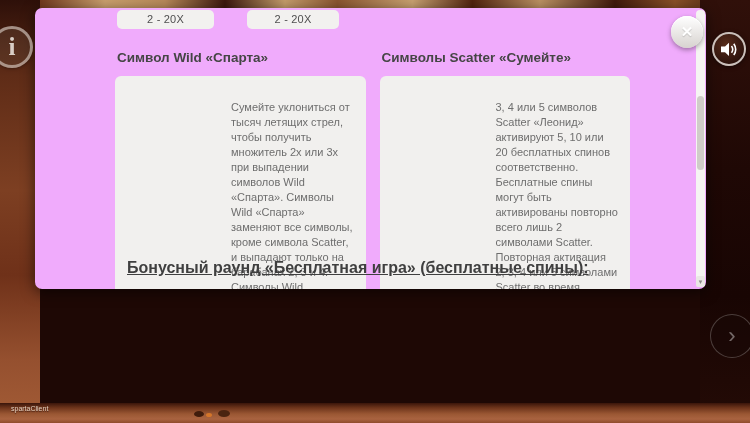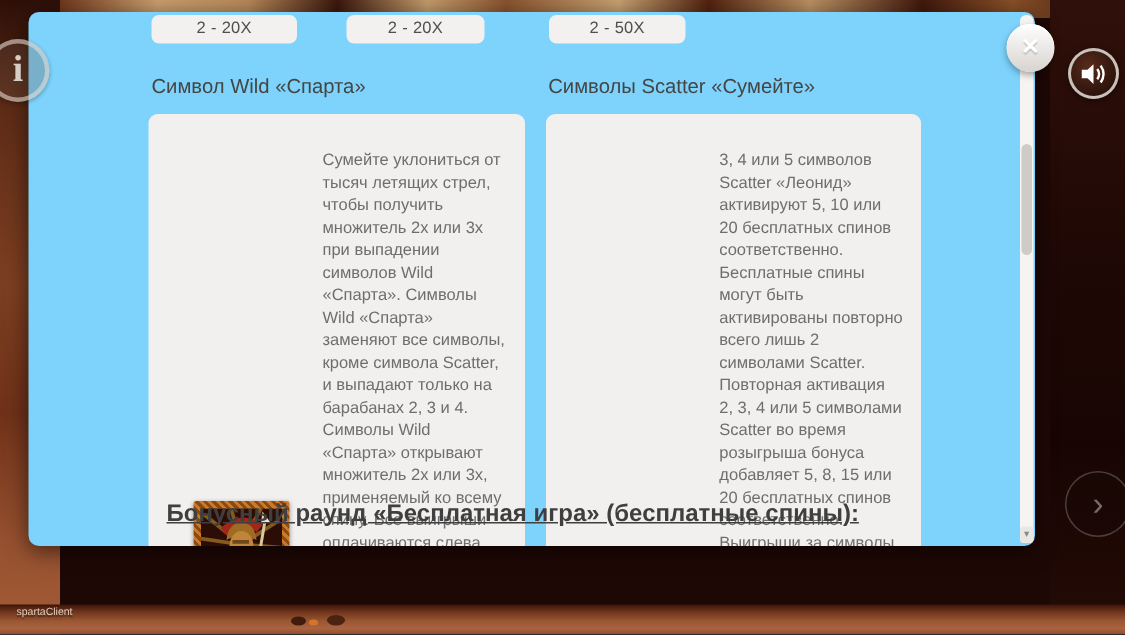--- a/index.html
+++ b/index.html
@@ -16,35 +16,35 @@
   .bg-right{position:absolute;left:700px;top:0;width:50px;height:423px;
     background:linear-gradient(180deg,#30100a 0%,#1f0805 40%,#180503 70%,#240b06 100%);}
   .bg-bottom{position:absolute;left:0;top:403px;width:750px;height:20px;
     background:linear-gradient(180deg,#3a150a 0%,#6f351c 25%,#9a5733 55%,#a96340 80%,#8f4c2c 100%);}
   .spot{position:absolute;border-radius:50%;}
   .spot1{left:194px;top:411px;width:10px;height:6px;background:#3f1c0c;}
   .spot2{left:206px;top:413px;width:6px;height:4px;background:#d4762a;}
   .spot3{left:218px;top:410px;width:12px;height:7px;background:#4a2410;}
 
   
-  .panel{position:absolute;left:19px;top:8px;width:671px;height:356px;
-    background:#7dd3fc;border-radius:7px;overflow:hidden;
+  .panel{position:absolute;left:35px;top:8px;width:671px;height:281px;
+    background:#f0abfc;border-radius:7px;overflow:hidden;
     box-shadow:0 3px 14px rgba(0,0,0,.55);}
 
   
   .pill{position:absolute;top:2px;height:19px;background:#f2f1ef;border-radius:5px;
     font-size:11px;color:#4f4f4f;text-align:center;line-height:19px;letter-spacing:.2px;}
   .pill-1{left:82px;width:97px;}
   .pill-2{left:212px;width:92px;}
   .pill-3{left:347px;width:91px;}
 
   
   .columns{position:absolute;left:80px;top:34px;width:515px;display:flex;gap:14px;}
   .col{flex:1;min-width:0;}
-  .section-title{margin:8px 0 11px 2px;font-size:13.5px;font-weight:normal;color:#454545;}
+  .section-title{margin:8px 0 11px 2px;font-size:13.5px;font-weight:bold;color:#454545;}
   .card{background:#f1f0ee;border-radius:6px;padding:13px 0;display:flex;align-items:flex-end;}
   .sym-frame{flex:none;width:64px;height:62px;margin:2px 22px 0 30px;padding:5px;box-sizing:border-box;
     background:repeating-linear-gradient(45deg,#8a4a12 0 2px,#c87a2a 2px 4px);
     border-radius:2px;box-shadow:0 1px 3px rgba(0,0,0,.35);}
   .sym-frame svg{display:block;width:54px;height:52px;}
   .card-text{flex:1;font-size:11px;line-height:15px;color:#6e6e6e;padding-right:12px;}
 
   
   .bottom-heading{position:absolute;left:80px;bottom:0;margin:12px;
     font-size:16px;font-weight:bold;color:#3f3f3f;white-space:nowrap;text-decoration:underline;}
@@ -90,21 +90,20 @@
   <div class="bg-left"></div>
   <div class="bg-bottom"></div>
   <div class="spot spot1"></div>
   <div class="spot spot2"></div>
   <div class="spot spot3"></div>
 
   <div class="panel">
 
     <div class="pill pill-1">2 - 20X</div>
     <div class="pill pill-2">2 - 20X</div>
-    <div class="pill pill-3">2 - 50X</div>
 
     <div class="columns">
 
       <section class="col">
         <h3 class="section-title">Символ Wild «Спарта»</h3>
         <div class="card">
           <div class="sym-frame">
             <svg viewBox="0 0 54 52" xmlns="http://www.w3.org/2000/svg">
               <rect x="0" y="0" width="54" height="52" fill="#2b0d06"></rect>
               <g stroke="#f2b83e" stroke-width="2.5" opacity="0.45">

